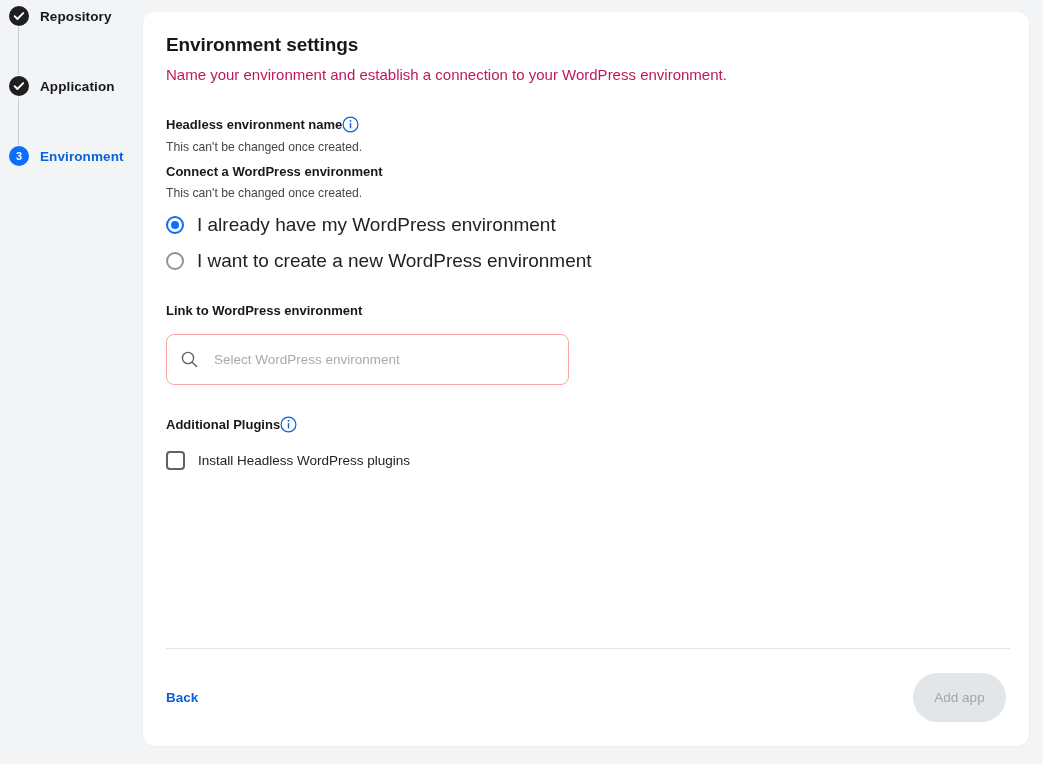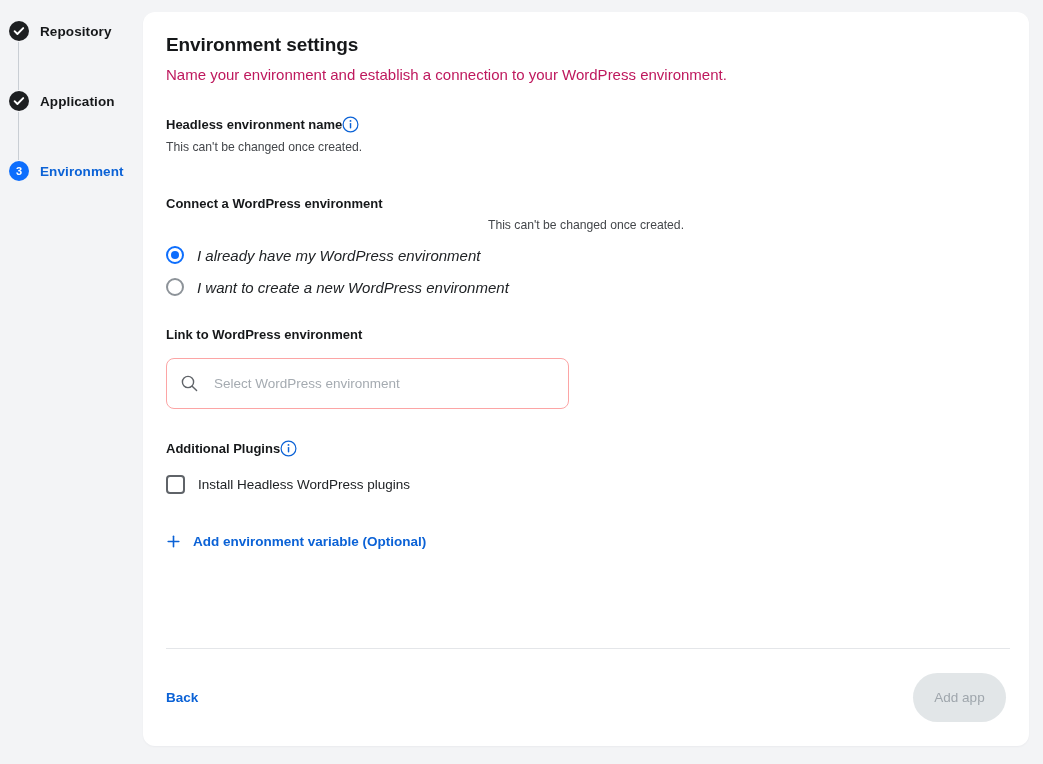--- a/index.html
+++ b/index.html
@@ -21,21 +21,21 @@
     height: 764px;
   }
 
   
   .stepper {
     position: absolute;
     left: 0;
     top: 0;
     width: 143px;
     height: 688px;
-    padding-top: 20px;
+    padding-top: 5px;
     box-sizing: border-box;
   }
   .step {
     position: relative;
     display: flex;
     align-items: center;
     height: 22px;
     padding-left: 9px;
     box-sizing: border-box;
   }
@@ -140,21 +140,21 @@
   .counter {
     width: 403px;
     text-align: right;
     margin-top: 7px;
     font-size: 12.5px;
     color: #3c4043;
   }
 
   
   .section { margin-top: 31px; }
-  .section-tight { margin-top: 42px; text-align: center; }
+  .section-tight { margin-top: 10px; }
 
   
   .radio-row {
     display: flex;
     align-items: center;
     margin-top: 14px;
     cursor: pointer;
   }
   .radio {
     width: 18px;
@@ -175,23 +175,22 @@
     position: absolute;
     left: 3px;
     top: 3px;
     width: 8px;
     height: 8px;
     border-radius: 50%;
     background: #0d6efd;
   }
   .radio-label {
     margin-left: 13px;
-    font-size: 15px;
+    font-size: 19px;
     color: #202326;
-    font-style: italic;
   }
 
   
   .search-wrap {
     margin-top: 16px;
     width: 403px;
     height: 51px;
     box-sizing: border-box;
     border: 1px solid #fca5a5;
     border-radius: 8px;
@@ -395,29 +394,20 @@
               <rect x="7.8" y="6.9" width="1.45" height="5.5" rx="0.7" fill="#0b62d6"></rect>
             </svg>
           </span>
         </div>
         <div class="checkbox-row">
           <span class="checkbox"></span>
           <span class="checkbox-label">Install Headless WordPress plugins</span>
         </div>
       </div>
 
-      <div class="add-link">
-        <span class="plus-icon">
-          <svg width="15" height="15" viewBox="0 0 15 15" aria-hidden="true">
-            <line x1="7.5" y1="2.2" x2="7.5" y2="12.8" stroke="#0b62d6" stroke-width="1.6" stroke-linecap="round"></line>
-            <line x1="2.2" y1="7.5" x2="12.8" y2="7.5" stroke="#0b62d6" stroke-width="1.6" stroke-linecap="round"></line>
-          </svg>
-        </span>
-        <span class="add-link-label">Add environment variable (Optional)</span>
-      </div>
 
     </div>
 
     <div class="divider"></div>
 
     <div class="footer">
       <button class="back-link">Back</button>
       <button class="primary-btn" disabled="">Add app</button>
     </div>
   </main>

